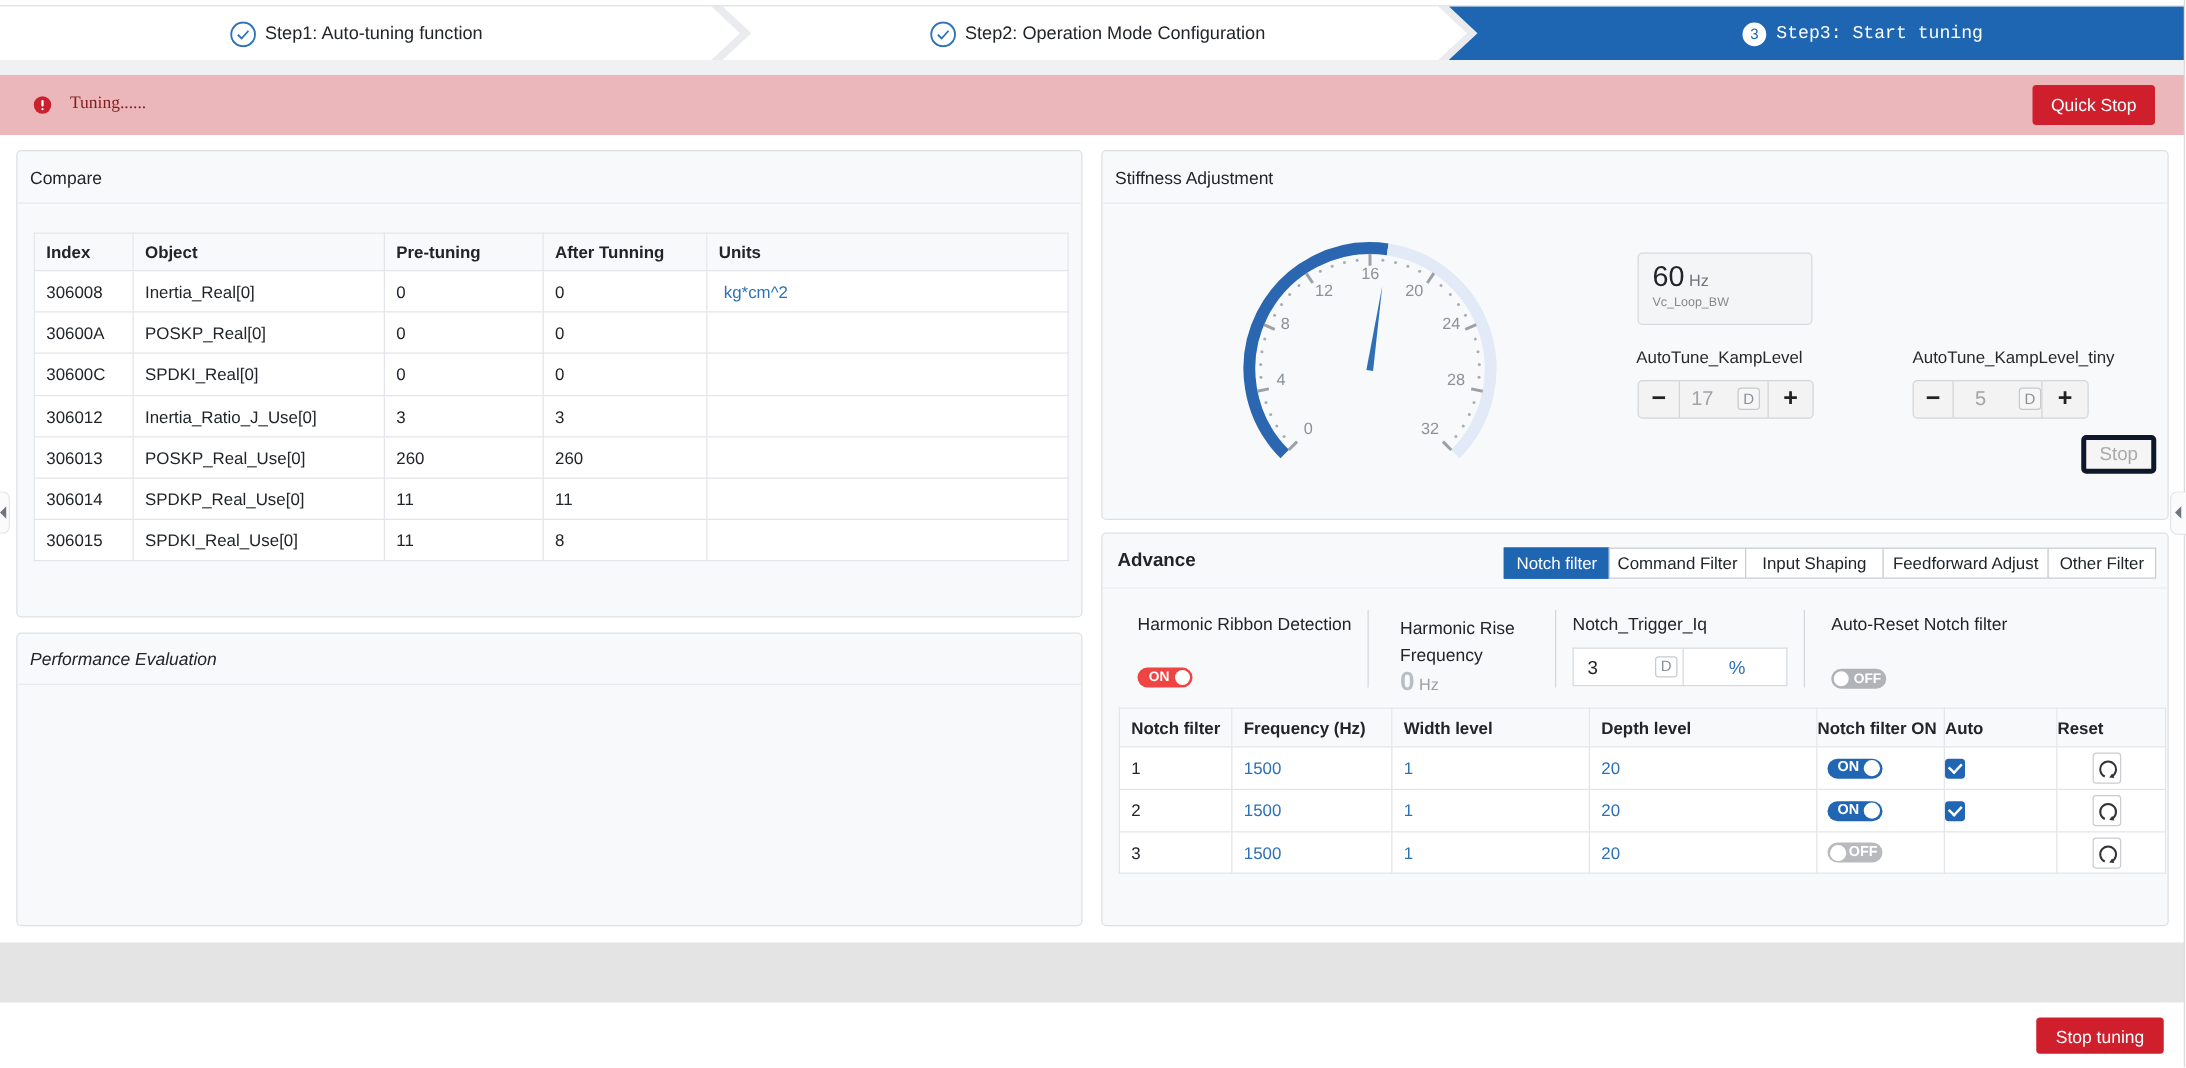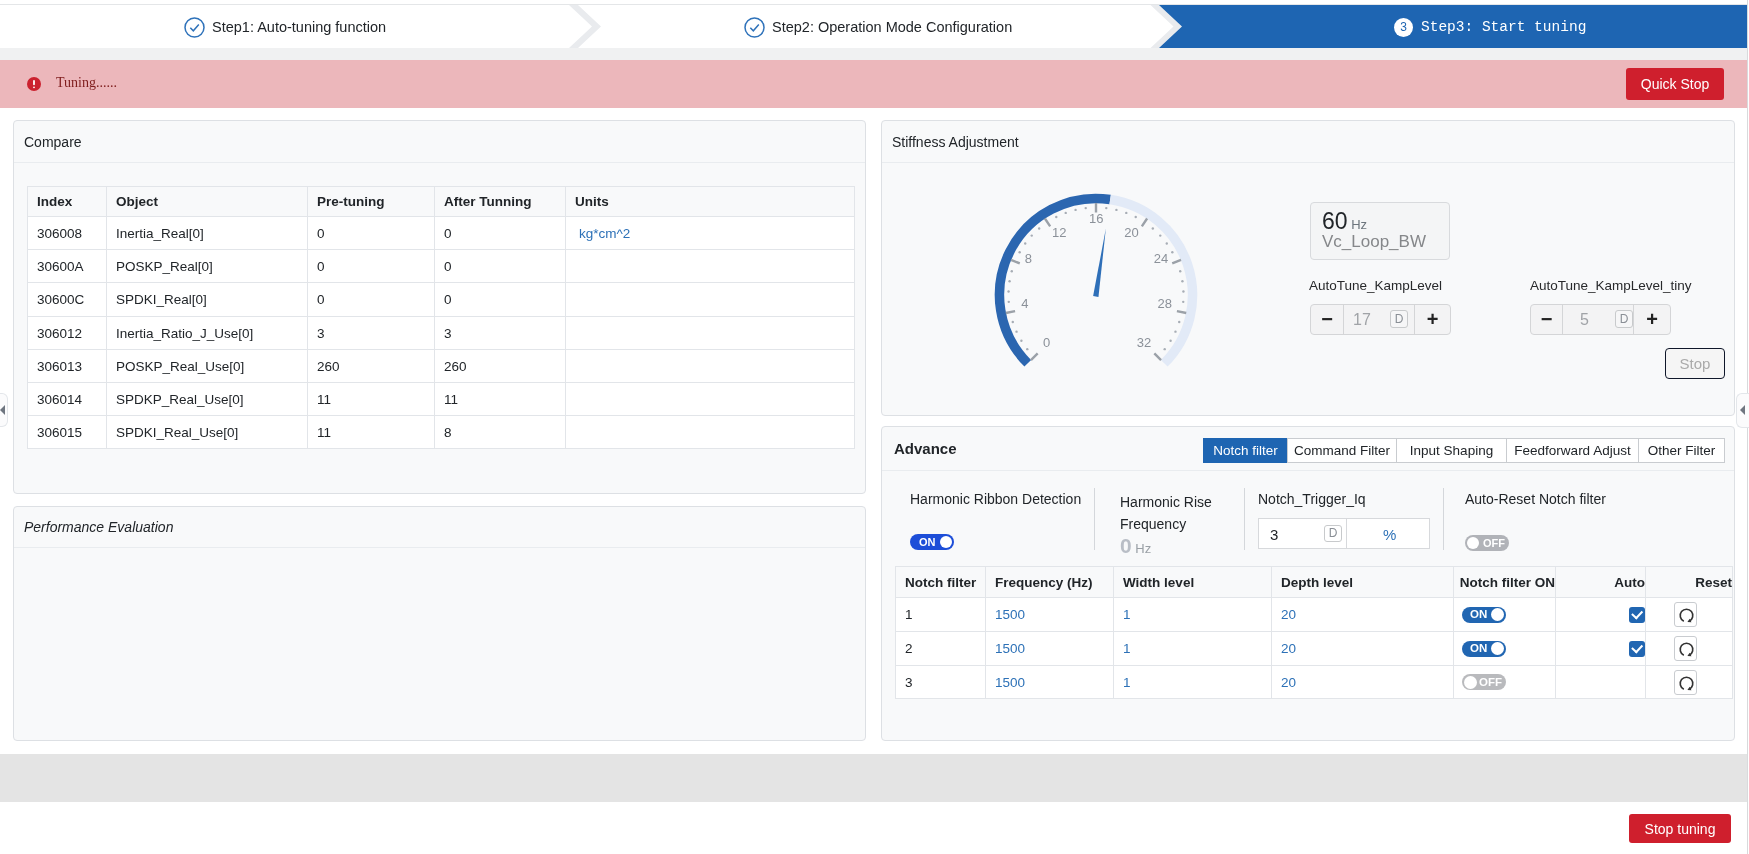--- a/index.html
+++ b/index.html
@@ -17,21 +17,21 @@
 #alert .txt { position:absolute; left:56px; top:15px; font-size:14px; color:#7f1d1d;font-family:Liberation Serif, serif; }
 #qstop { position:absolute; left:1626px; top:8px; width:98px; height:32px; background:#cf1f2d; border-radius:3px; color:#fff; font-size:14px; display:flex; align-items:center; justify-content:center; }
 
 .card { position:absolute; background:#f8f9fa; border:1px solid #dde0e4; border-radius:4px; }
 .card-h { height:42px; border-bottom:1px solid #e9ecef; display:flex; align-items:center; padding-left:10px; font-size:14px; color:#212529; }
 
 table { border-collapse:collapse; table-layout:fixed; font-size:13.5px; color:#212529; background:#fff; }
 th, td { border:1px solid #e2e5e9; padding:0 0 0 9px; text-align:left; font-weight:normal; overflow:hidden; white-space:nowrap; }
 th { font-weight:bold; background:#f8f9fa; }
 td.blue { color:#2d71b7; }
-td.ctr, th.ctr { text-align:right; padding:0; }
+td.ctr, th.ctr { text-align:left; padding:0; }
 
 .tgl { position:absolute; border-radius:8px; color:#fff; font-weight:bold; }
 .tgl .knob { position:absolute; background:#fff; border-radius:50%; }
 
 #footband { position:absolute; left:0; top:754px; width:1748px; height:48px; background:#e4e4e4; }
 #stoptuning { position:absolute; left:1629px; top:814px; width:102px; height:29px; background:#cf1f2d; border-radius:3px; color:#fff; font-size:14px; display:flex; align-items:center; justify-content:center; }
 #rightline { position:absolute; left:1747px; top:0; width:1px; height:854px; background:#d8dadc; }
 #rightwhite { position:absolute; left:1748px; top:0; width:1px; height:854px; background:#fff; }
 .tab { height:25px; border:1px solid #c9ccd0; margin-left:-1px; display:flex; align-items:center; justify-content:center; background:#fff; color:#212529; white-space:nowrap; }
 .pill { display:block; position:relative; width:44px; height:16px; border-radius:8px; margin-left:8px; }
@@ -213,50 +213,50 @@
         <text x="110.2" y="38.4">16</text>
         <text x="145.4" y="51.9">20</text>
         <text x="175.0" y="78.0">24</text>
         <text x="178.8" y="123.0">28</text>
         <text x="158.1" y="162.0">32</text>
     </g>
     <path d="M 119.83 43.73 L 112.45 111.88 L 107.11 111.09 Z" fill="#2e6fb8"></path>
   </svg>
   <div class="abs" style="left:428px; top:81px; width:140px; height:58px; background:#f4f5f6; border:1px solid #d8dadd; border-radius:4px; padding:5px 0 0 11px;">
     <span style="font-size:23px; color:#212529;">60</span><span style="font-size:13px; color:#6c757d;"> Hz</span><br>
-    <span style="font-size:17px; color:#85878a; position:relative; top:-3px;">Vc_Loop_BW</span>
+    <span style="font-size:10px; color:#85878a; position:relative; top:-3px;">Vc_Loop_BW</span>
   </div>
   <div class="abs" style="left:427px; top:157px; font-size:13.5px; color:#28292b;">AutoTune_KampLevel</div>
   <div class="abs" style="left:648px; top:157px; font-size:13.5px; color:#28292b;">AutoTune_KampLevel_tiny</div>
   <div class="abs numgrp" style="left:428px; top:183px;">
       <span class="m">−</span>
       <span class="v">17</span>
       <span class="d">D</span>
       <span class="p">+</span>
     </div>
   <div class="abs numgrp" style="left:648px; top:183px;">
       <span class="m" style="width:32px;">−</span>
       <span class="v" style="left:49px;">5</span>
       <span class="d" style="left:84px;">D</span>
       <span class="p" style="width:37px;">+</span>
     </div>
-  <div class="abs" style="left:783px; top:227px; width:60px; height:31px; background:#f5f5f5; border:1px solid #0f172a; border-radius:4px; color:#aaa; font-size:15px; display:flex; align-items:center; justify-content:center;">Stop</div>
+  <div class="abs" style="left:783px; top:227px; width:60px; height:31px; background:#f5f5f5; border:4px solid #0f172a; border-radius:4px; color:#aaa; font-size:15px; display:flex; align-items:center; justify-content:center;">Stop</div>
 </div>
 
 <div class="card" id="advance" style="left:881px; top:426px; width:854px; height:315px;">
   <div class="card-h" style="height:44px; font-weight:bold; font-size:15px; padding-left:12px;">Advance</div>
   <div class="abs" style="left:322px; top:11px; height:25px; display:flex; font-size:13.5px;">
     <div class="tab" style="background:#1e65b2; color:#fff; border-color:#1e65b2; width:85px;">Notch filter</div>
     <div class="tab" style="width:110px;">Command Filter</div>
     <div class="tab" style="width:111px;">Input Shaping</div>
     <div class="tab" style="width:133px;">Feedforward Adjust</div>
     <div class="tab" style="width:87px;">Other Filter</div>
   </div>
   <div class="abs" style="left:28px; top:64px; font-size:14px;">Harmonic Ribbon Detection</div>
-  <div class="abs tgl" style="left:28px; top:107px; width:44px; height:16px; background:#1d4ed8; font-size:11px;">
+  <div class="abs tgl" style="left:28px; top:107px; width:44px; height:16px; background:#ef4444; font-size:11px;">
       <span style="position:absolute;left:9px;top:2px;">ON</span>
       <span class="knob" style="right:2px; top:2px; width:12px; height:12px;"></span>
     </div>
   <div class="abs" style="left:212px; top:61px; width:1px; height:62px; background:#d4d7db;"></div>
   <div class="abs" style="left:238px; top:64px; font-size:14px; line-height:22px;">Harmonic Rise<br>Frequency</div>
   <div class="abs" style="left:238px; top:107px;"><span style="font-size:21px; font-weight:bold; color:#b9bec6;">0</span><span style="font-size:13px; color:#9aa0a6;"> Hz</span></div>
   <div class="abs" style="left:362px; top:61px; width:1px; height:62px; background:#d4d7db;"></div>
   <div class="abs" style="left:376px; top:64px; font-size:14px;">Notch_Trigger_Iq</div>
   <div class="abs" style="left:376px; top:91px; width:172px; height:31px; background:#fff; border:1px solid #d7d9dc;">
     <span class="abs" style="left:11px; top:7px; font-size:15px;">3</span>

